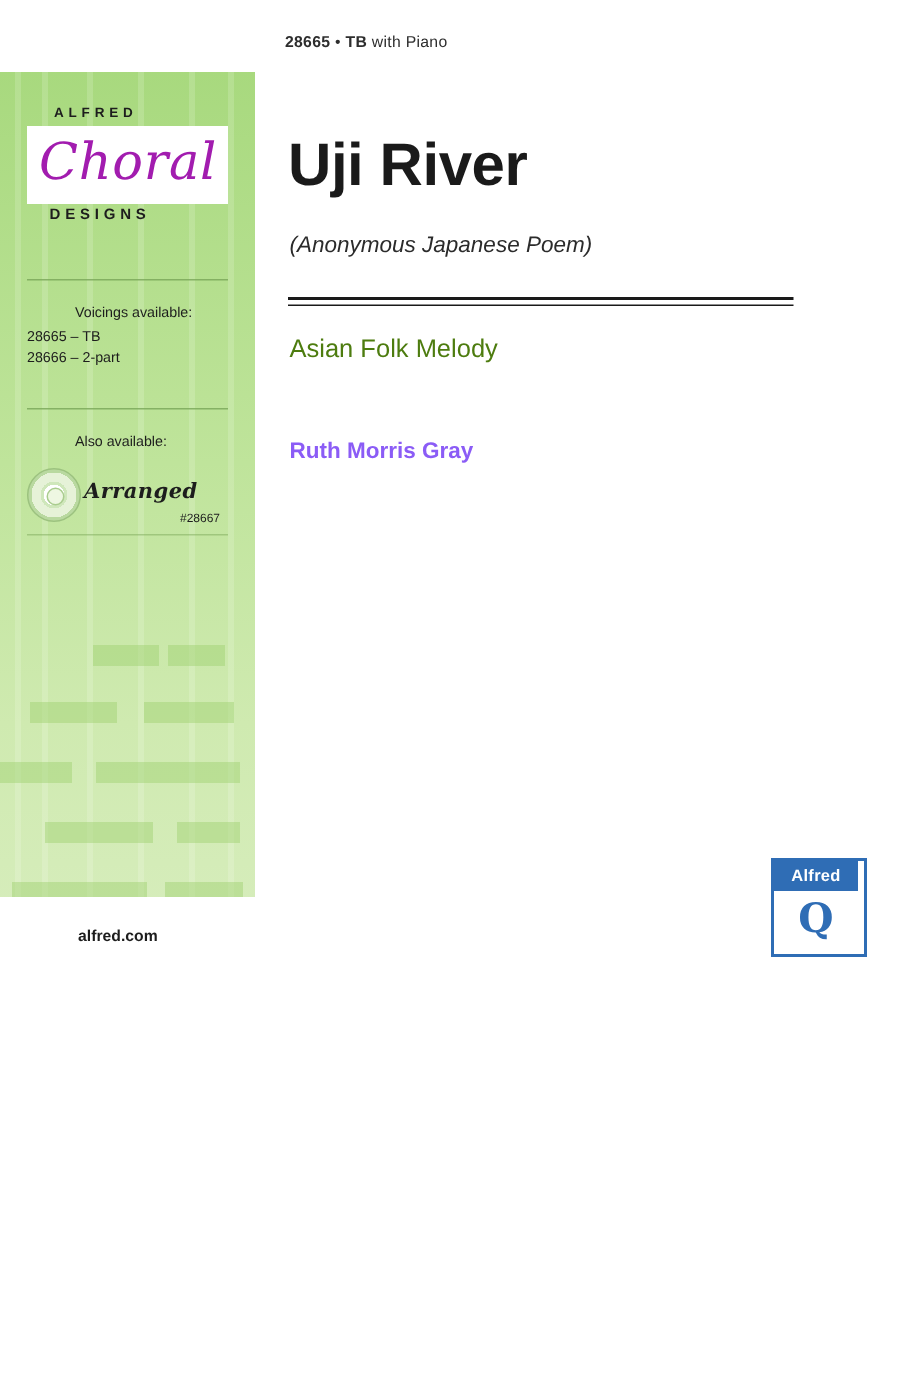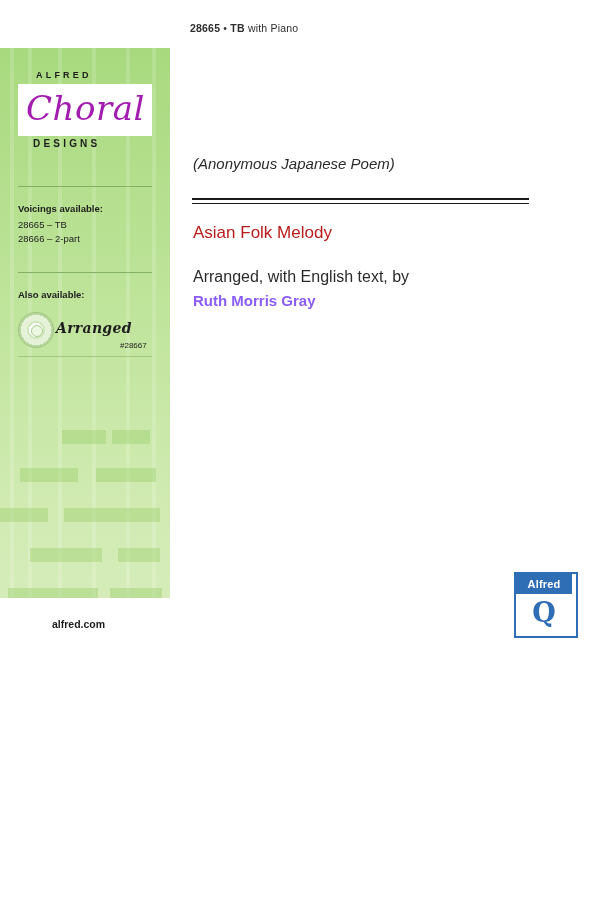--- a/index.html
+++ b/index.html
@@ -148,21 +148,22 @@
   .rule {
     position: absolute;
     background: #7ba85a;
     height: 1px;
     opacity: .85;
   }
   .left-label {
     position: absolute;
     font-size: 9.5px;
     color: #1d1d1d;
-    font-weight: bold;
+    font-weight: normal;
+    margin-left: 32px;
   }
   .left-line {
     position: absolute;
     font-size: 9.5px;
     color: #1d1d1d;
   }
   .cd-icon {
     position: absolute;
     left: 18px; top: 312px;
     width: 34px; height: 34px;
@@ -220,21 +221,21 @@
   .title-rule-thin {
     position: absolute;
     left: 192px; top: 203px;
     width: 337px; height: 1px;
     background: #1a1a1a;
   }
   .composer {
     position: absolute;
     left: 193px; top: 223px;
     font-size: 17px;
-    color: #b91c1c;
+    color: #4d7c0f;
   }
   .arranged-line {
     position: absolute;
     left: 193px; top: 268px;
     font-size: 16px;
     color: #2b2b2b;
   }
   .arranger {
     position: absolute;
     left: 193px; top: 292px;
@@ -371,25 +372,25 @@
   <div class="rule" style="left:18px; top:272px; width:134px;"></div>
   <div class="left-label" style="left:18px; top:289px;">Also available:</div>
 
   <div class="cd-icon">
     <div class="cd-hole"></div>
   </div>
   <div class="soundtrax">Arranged</div>
   <div class="soundtrax-num">#28667</div>
   <div class="rule" style="left:18px; top:356px; width:134px; opacity:.5;"></div>
 
+  <div class="title">Uji River</div>
   <div class="subtitle">(Anonymous Japanese Poem)</div>
   <div class="title-rule-thick"></div>
   <div class="title-rule-thin"></div>
   <div class="composer">Asian Folk Melody</div>
-  <div class="arranged-line">Arranged, with English text, by</div>
   <div class="arranger">Ruth Morris Gray</div>
 
   <div class="site">alfred.com</div>
   <div class="alfred-logo">
     <div class="alfred-logo-top">Alfred</div>
     <div class="alfred-q">Q</div>
   </div>
 
 </div>
 

